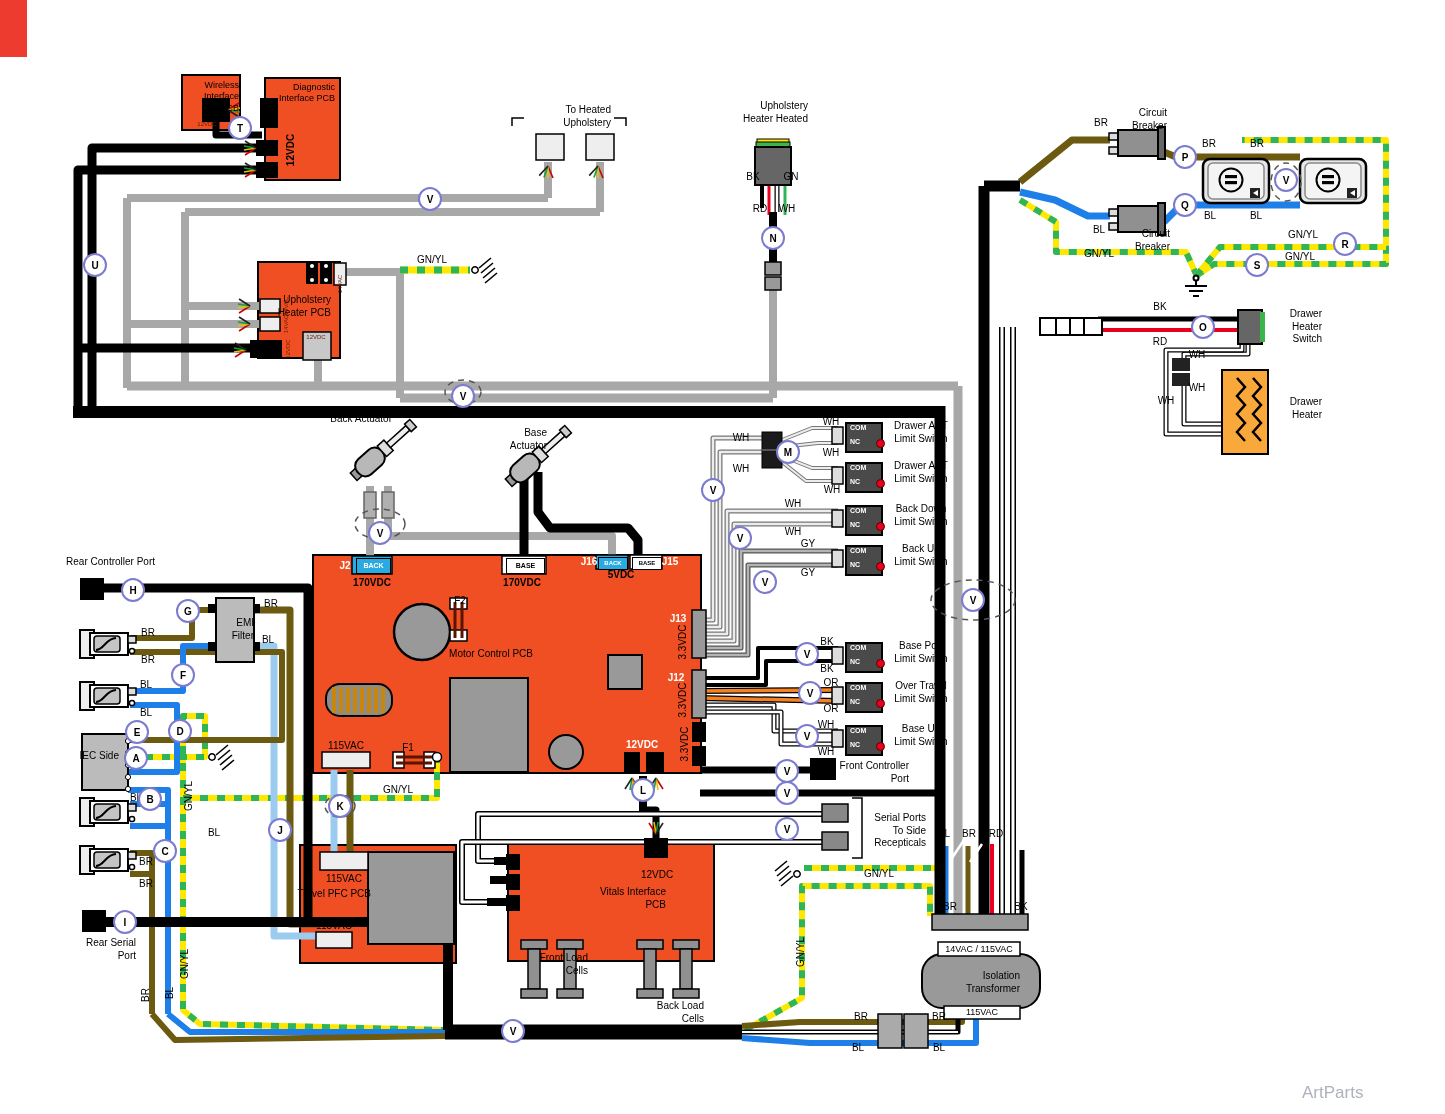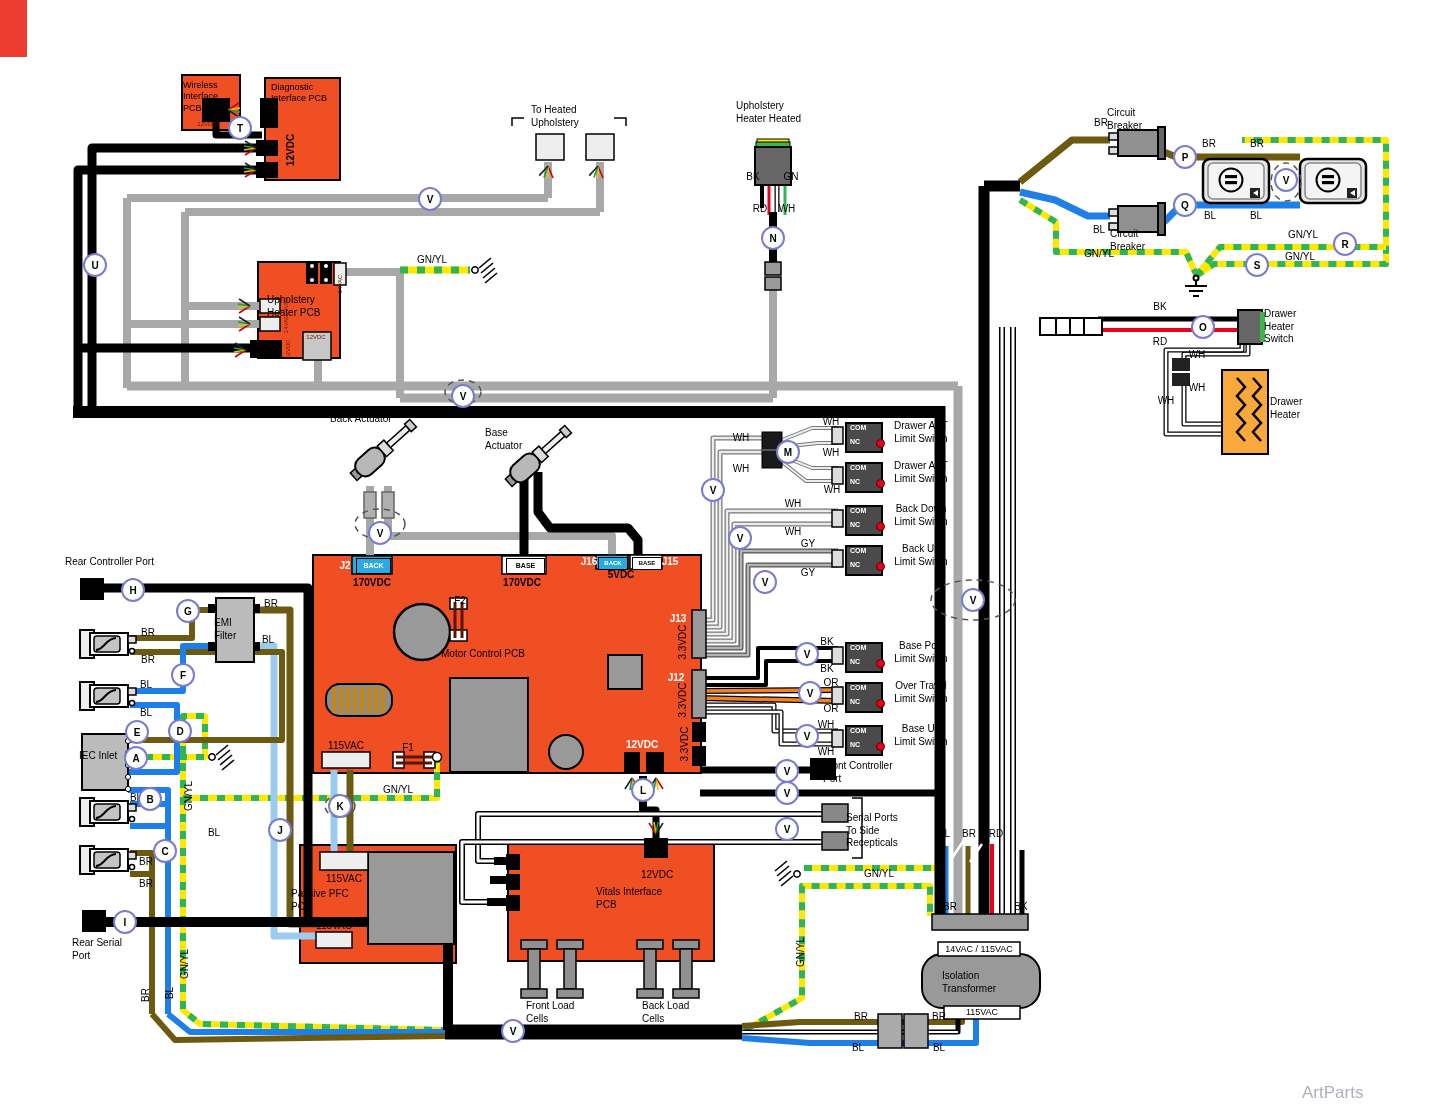--- a/index.html
+++ b/index.html
@@ -2,21 +2,21 @@
 <html><head>
 <meta charset="utf-8">
 <style>
   html,body{margin:0;padding:0;background:#fff;}
   #stage{position:relative;width:1445px;height:1114px;background:#fff;overflow:hidden;
          font-family:"Liberation Sans",sans-serif;}
   #wires{position:absolute;left:0;top:0;}
   .lbl{position:absolute;font:10px "Liberation Sans",sans-serif;color:#000;white-space:nowrap;
        transform:translate(-50%,-50%);}
   .lbl.rot{transform:translate(-50%,-50%) rotate(-90deg);}
-  .ttl{position:absolute;font:10px/1.25 "Liberation Sans",sans-serif;color:#000;text-align:left;
+  .ttl{position:absolute;font:10px/1.25 "Liberation Sans",sans-serif;color:#000;text-align:right;
        transform:translate(-50%,0);}
   .ttl.small{font-size:9px;}
   .wj{position:absolute;font:bold 10px "Liberation Sans",sans-serif;color:#fff;transform:translate(-50%,-50%);white-space:nowrap;}
   .bj{position:absolute;font:bold 10px "Liberation Sans",sans-serif;color:#000;transform:translate(-50%,-50%);white-space:nowrap;}
   .bj.rot,.wj.rot{transform:translate(-50%,-50%) rotate(-90deg);}
   .tiny{position:absolute;font:6px "Liberation Sans",sans-serif;color:#6d1a00;transform:translate(-50%,-50%);white-space:nowrap;}
   .tiny.rot{transform:translate(-50%,-50%) rotate(-90deg);}
   .mk{position:absolute;width:20px;height:20px;border:2px solid #7b7bd0;border-radius:50%;background:#fff;
       font:bold 10px "Liberation Sans",sans-serif;color:#000;display:flex;align-items:center;justify-content:center;
       transform:translate(-50%,-50%);z-index:30;}
@@ -481,34 +481,34 @@
 <div class="bj rot" style="left:682px;top:642px;font-weight:normal">3.3VDC</div>
 <div class="wj" style="left:676px;top:677px">J12</div>
 <div class="bj rot" style="left:682px;top:700px;font-weight:normal">3.3VDC</div>
 <div class="bj rot" style="left:684px;top:744px;font-weight:normal">3.3VDC</div>
 <div class="bj" style="left:460px;top:600px;font-weight:normal">F2</div>
 <div class="bj" style="left:408px;top:747px;font-weight:normal">F1</div>
 <div class="bj" style="left:346px;top:745px;font-weight:normal">115VAC</div>
 <div class="wj" style="left:642px;top:744px">12VDC</div>
 <div class="ttl l2line" style="left:110px;top:556px;width:90px">Rear Controller Port</div>
 <div class="ttl" style="left:234px;top:617px;width:40px">EMI Filter</div>
-<div class="ttl" style="left:99px;top:750px;width:40px">IEC Inlet</div>
-<div class="ttl" style="left:107px;top:937px;width:70px">Rear Serial Port</div>
+<div class="ttl" style="left:99px;top:750px;width:40px">IEC Side</div>
+<div class="ttl" style="left:101px;top:937px;width:70px">Rear Serial Port</div>
 <div class="ttl" style="left:866px;top:760px;width:86px">Front Controller Port</div>
 <div class="ttl l2line" style="left:886px;top:812px;width:80px">
   <span>Serial Ports</span>
       <span>To Side</span>
       <span>Recepticals</span>
 </div>
-<div class="ttl" style="left:331px;top:888px;width:80px">Passive PFC PCB</div>
+<div class="ttl" style="left:331px;top:888px;width:80px">Travel PFC PCB</div>
 <div class="bj" style="left:344px;top:878px;font-weight:normal">115VAC</div>
 <div class="bj" style="left:334px;top:925px;font-weight:normal">115VAC</div>
 <div class="ttl" style="left:631px;top:886px;width:70px">Vitals Interface PCB</div>
 <div class="bj" style="left:657px;top:874px;font-weight:normal">12VDC</div>
-<div class="ttl" style="left:557px;top:1000px;width:62px">Front Load Cells</div>
+<div class="ttl" style="left:557px;top:952px;width:62px">Front Load Cells</div>
 <div class="ttl" style="left:673px;top:1000px;width:62px">Back Load Cells</div>
 <div class="ttl" style="left:981px;top:970px;width:78px">Isolation Transformer</div>
 <div class="bj" style="left:979px;top:949px;font-weight:normal;font-size:9px">14VAC /  115VAC</div>
 <div class="bj" style="left:982px;top:1012px;font-weight:normal;font-size:9px">115VAC</div>
 <div class="wm">ArtParts</div>
 
 <div class="ls-row" style="left:845px;top:422px">
   <div class="ls-box">
         <span class="ls-com">COM</span>
         <span class="ls-nc">NC</span>

